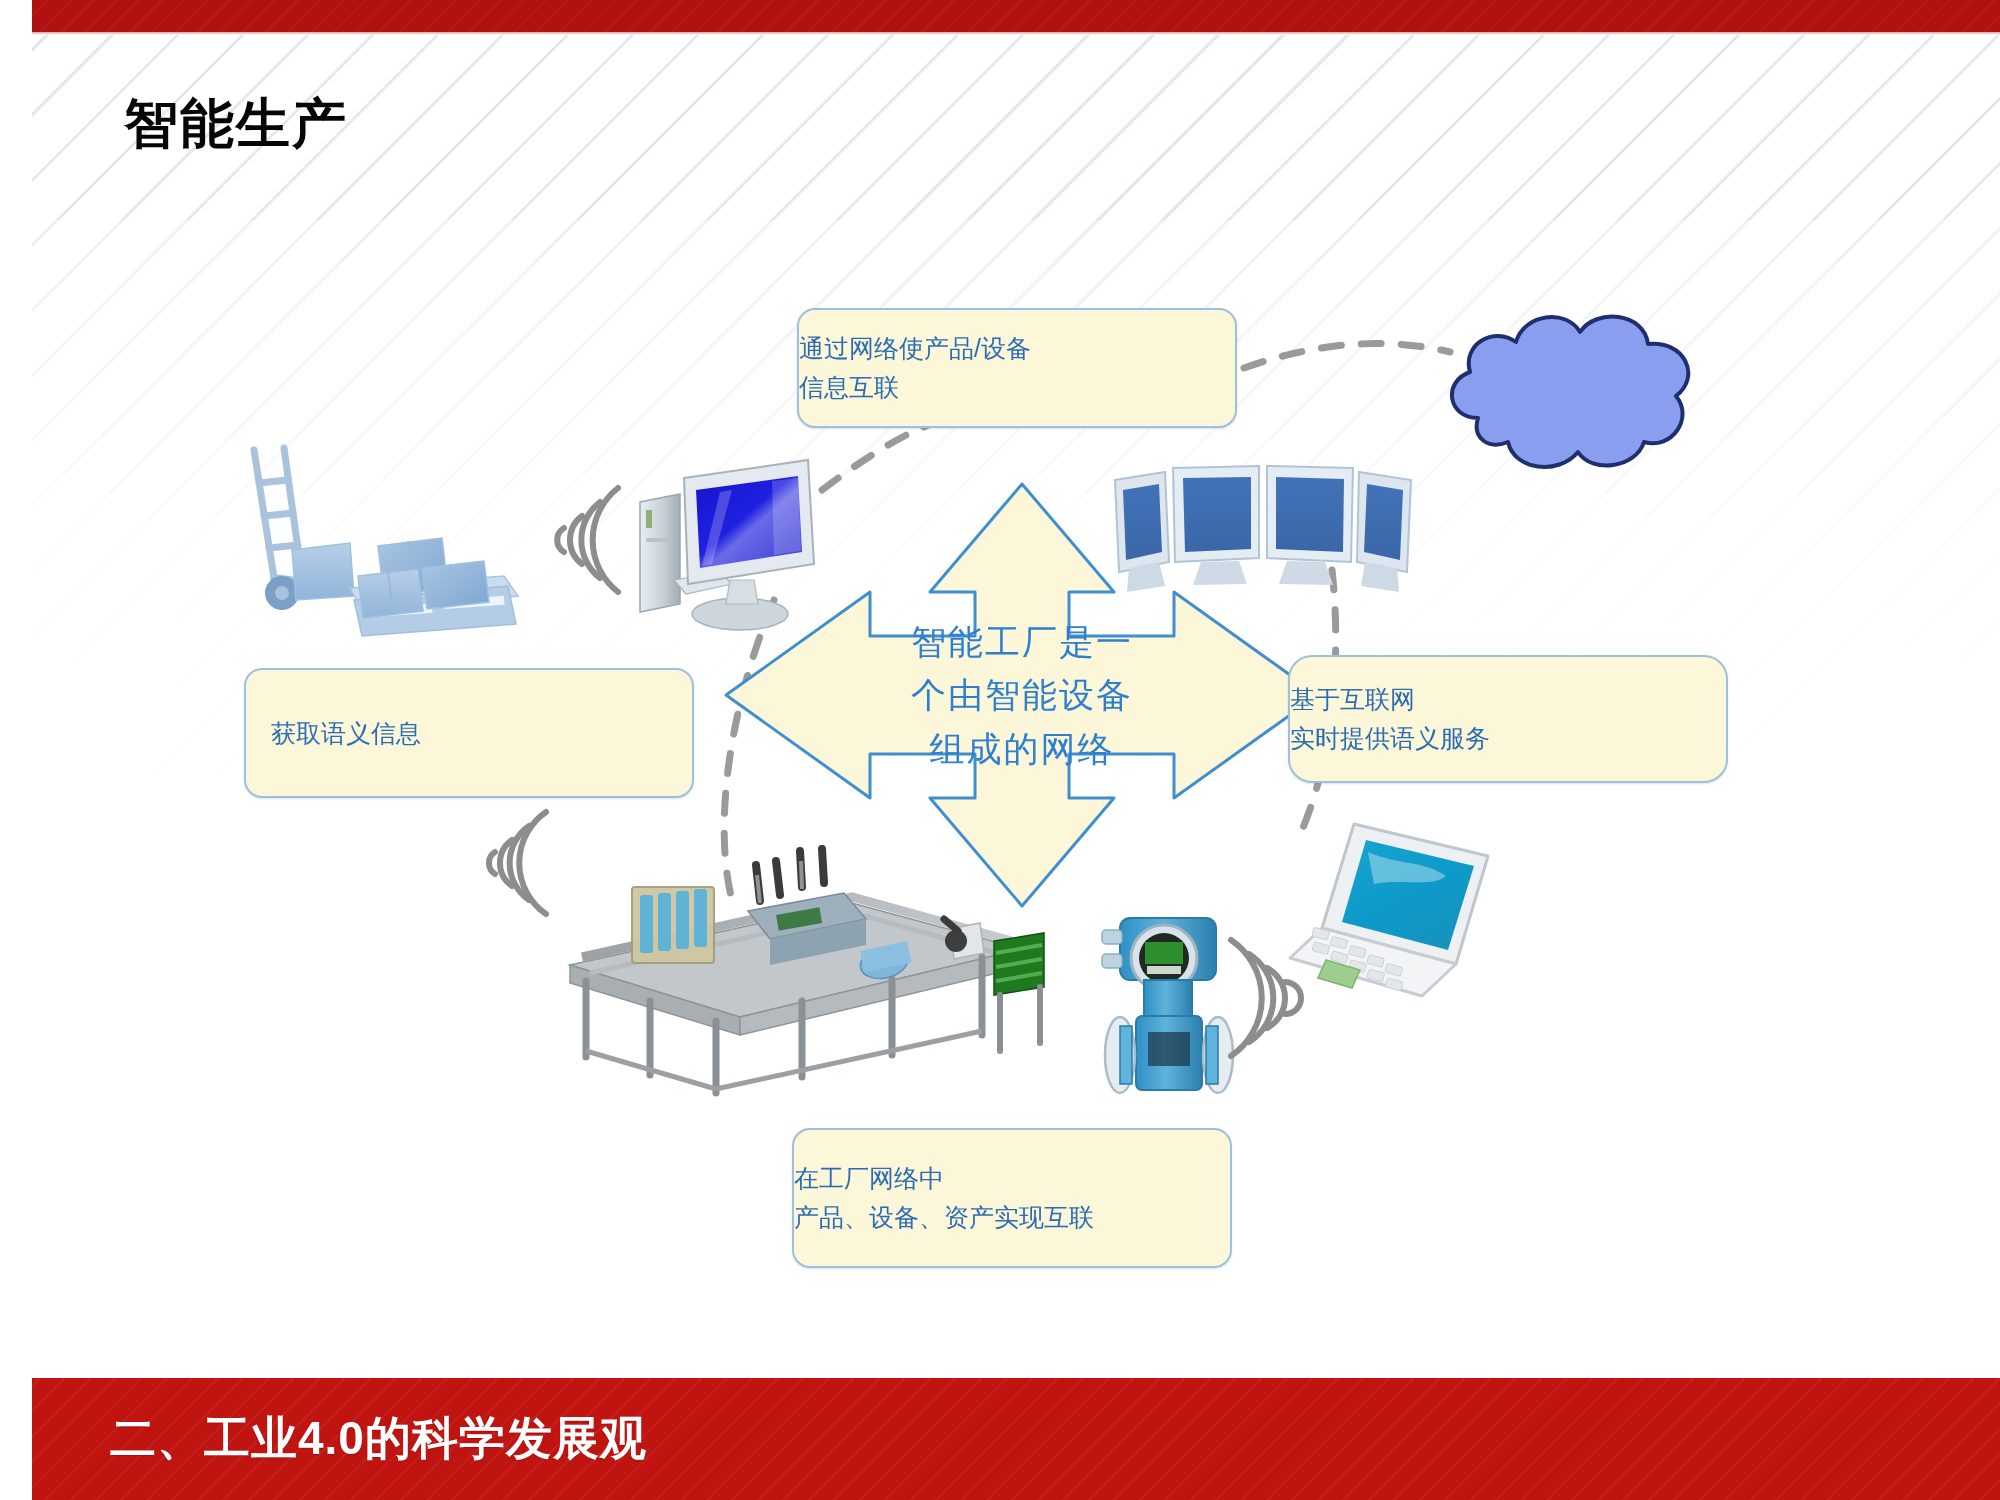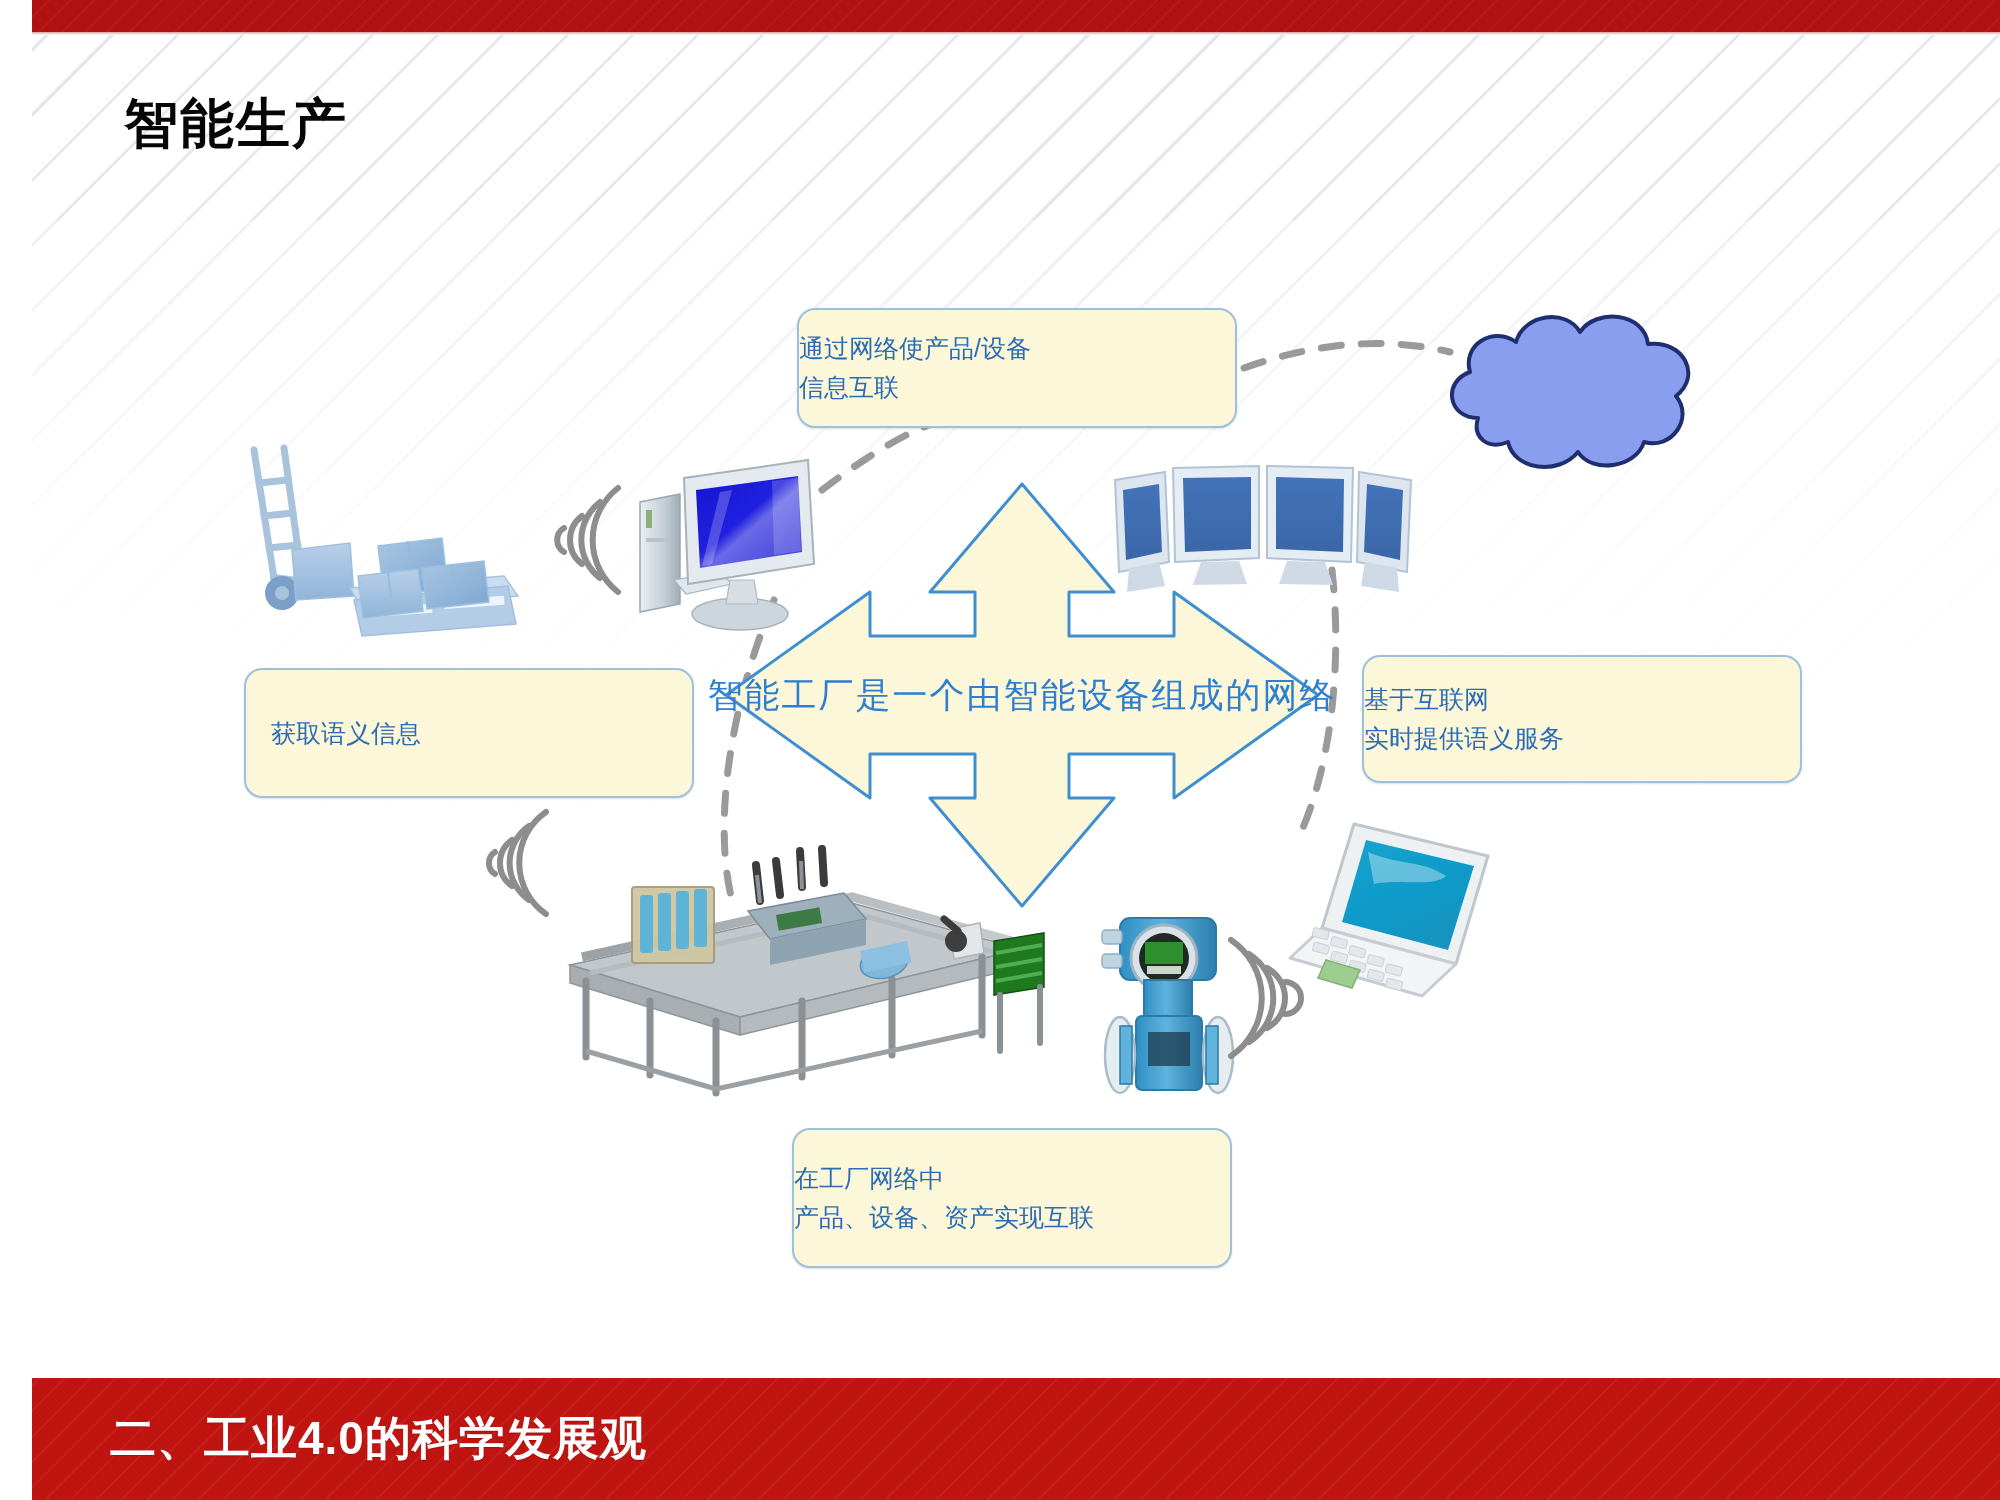--- a/index.html
+++ b/index.html
@@ -95,34 +95,34 @@
     display: flex;
     flex-direction: column;
     align-items: flex-start;
     justify-content: center;
     box-shadow: 0 1px 2px rgba(120,140,160,0.25);
   }
   .callout .ln { white-space: nowrap; display: block; }
 
   #callout-top    { left: 765px; top: 308px;  width: 440px; height: 120px; }
   #callout-left   { left: 212px; top: 668px;  width: 450px; height: 130px; padding-left: 25px; }
-  #callout-right  { left: 1330px; top: 655px; width: 440px; height: 128px; }
+  #callout-right  { left: 1256px; top: 655px; width: 440px; height: 128px; border-radius: 24px; }
   #callout-bottom { left: 760px; top: 1128px; width: 440px; height: 140px; }
 
   
   #center-arrow {
     position: absolute;
     left: 690px; top: 480px;
     width: 600px; height: 430px;
   }
   #center-arrow svg { display: block; width: 600px; height: 430px; }
   #center-arrow-text {
     position: absolute;
     left: 0; top: 0; width: 600px; height: 430px;
-    display: flex; flex-direction: row;
+    display: flex; flex-direction: column;
     align-items: center; justify-content: center;
     color: #2f7fd0;
     font-size: 35px;
     line-height: 1.52;
     letter-spacing: 2px;
     pointer-events: none;
   }
   #center-arrow-text .ln { white-space: nowrap; }
 
   

